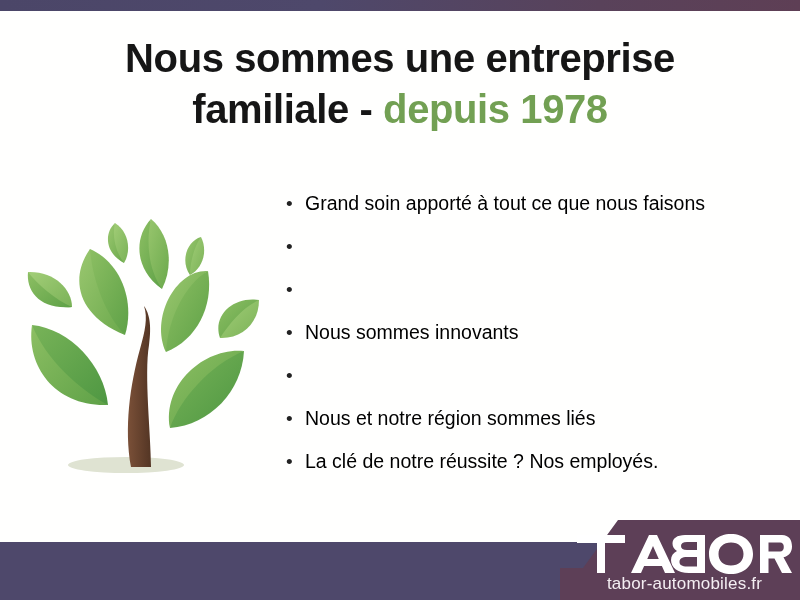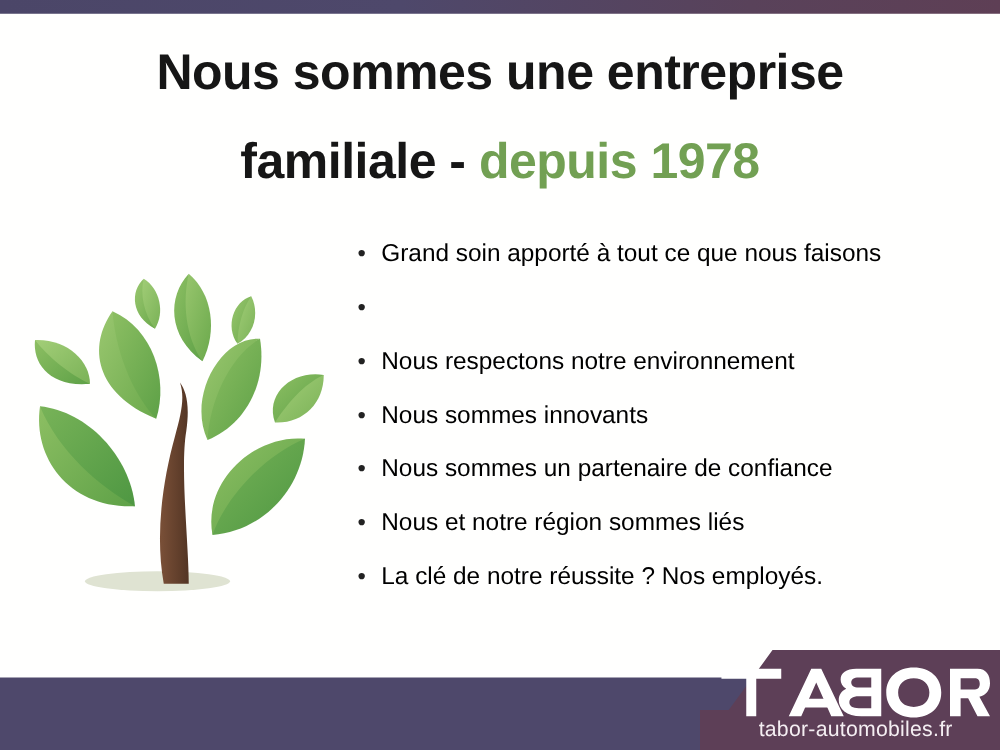--- a/index.html
+++ b/index.html
@@ -39,21 +39,21 @@
     font-size: 40px;
     font-weight: bold;
     line-height: 1.28;
     letter-spacing: -0.4px;
     color: #161616;
     font-family: "Liberation Sans", sans-serif;
   }
   #heading .accent {
     color: #72a053;
   }
-  #heading .line2 { display: block; margin-top: 20px; }
+  #heading .line2 { display: block; }
 
   
   #bullets {
     position: absolute;
     left: 286px;
     top: 194px;
     width: 470px;
   }
   .bullet-row {
     display: flex;
@@ -215,29 +215,27 @@
   <div id="bullets">
     <div class="bullet-row">
       <span class="bullet-dot">•</span>
       <span class="bullet-text">Grand soin apporté à tout ce que nous faisons</span>
     </div>
     <div class="bullet-row">
       <span class="bullet-dot">•</span>
     </div>
     <div class="bullet-row">
       <span class="bullet-dot">•</span>
-      <span class="bullet-text">Nous respectons notre environnement</span>
     </div>
     <div class="bullet-row">
       <span class="bullet-dot">•</span>
       <span class="bullet-text">Nous sommes innovants</span>
     </div>
     <div class="bullet-row">
       <span class="bullet-dot">•</span>
-      <span class="bullet-text">Nous sommes un partenaire de confiance</span>
     </div>
     <div class="bullet-row">
       <span class="bullet-dot">•</span>
       <span class="bullet-text">Nous et notre région sommes liés</span>
     </div>
     <div class="bullet-row">
       <span class="bullet-dot">•</span>
       <span class="bullet-text">La clé de notre réussite ? Nos employés.</span>
     </div>
   </div>

